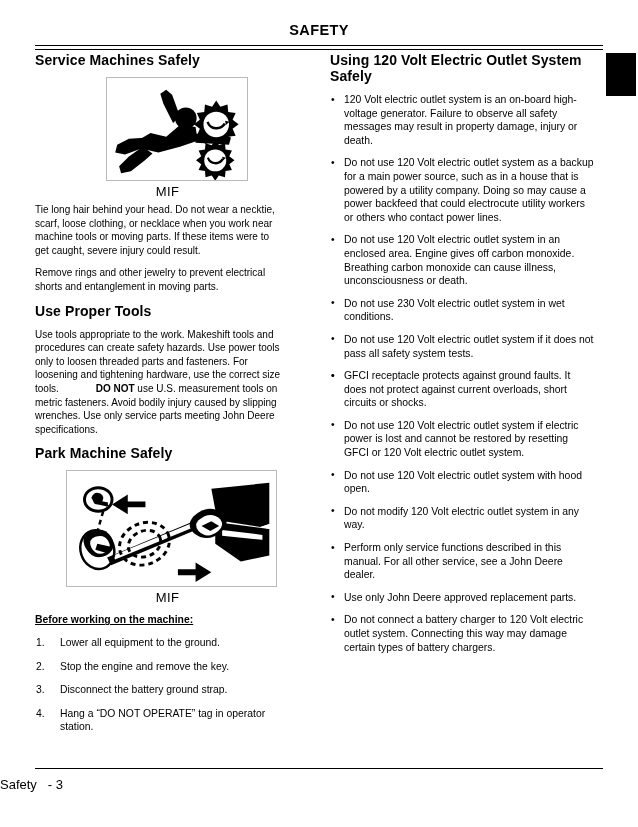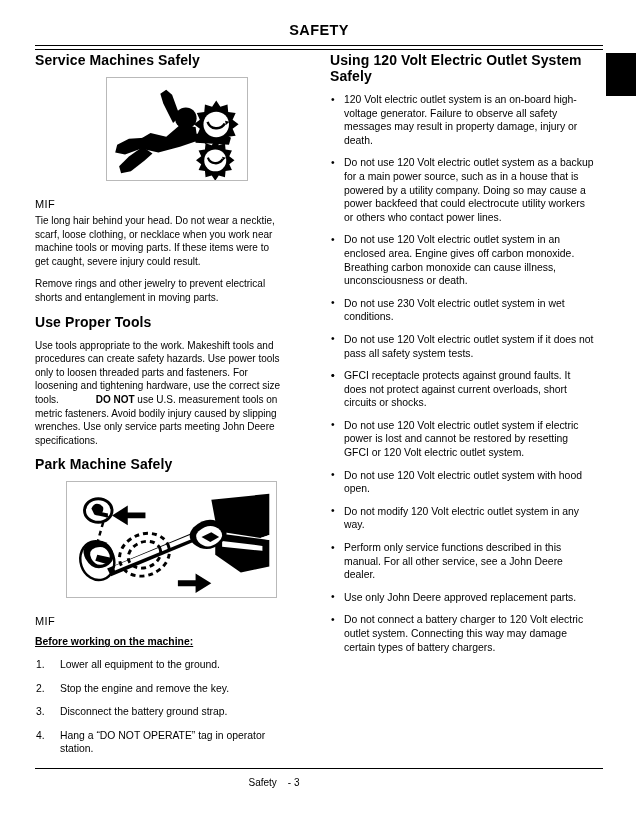--- a/index.html
+++ b/index.html
@@ -85,23 +85,23 @@
   .figure { margin: 0 0 4px 0; }
   .figure-frame {
     border: 1px solid #b9b9b9;
     background: #ffffff;
     box-sizing: border-box;
     display: block;
   }
   .fig1 .figure-frame { width: 142px; height: 104px; margin: 2px 0 0 71px; }
   .fig2 .figure-frame { width: 211px; height: 117px; margin: 2px 0 0 31px; }
   .figure-caption {
-    font-size: 11px;
-    text-align: left;
-    margin-top: 17px;
+    font-size: 13px;
+    text-align: center;
+    margin-top: 3px;
     letter-spacing: 0.4px;
     color: #000;
   }
   .figure-frame svg { display: block; width: 100%; height: 100%; }
 
   
   .lead-in {
     font-size: 10.4px;
     font-weight: bold;
     margin: 8px 0 9px 0;
@@ -154,22 +154,21 @@
     top: 768px;
     width: 568px;
     height: 0;
     border-top: 1.2px solid #000;
   }
   .footer {
     position: absolute;
     left: 0;
     top: 777px;
     width: 548px;
-    text-align: center;
-    font-size: 10px;
+    font-size: 13px;
   }
   .footer .sep { display: inline-block; width: 11px; }
 </style>
 </head>
 <body>
 
 <div class="page">
 
   <div class="page-title">SAFETY</div>
   <div class="rule-top"></div>

